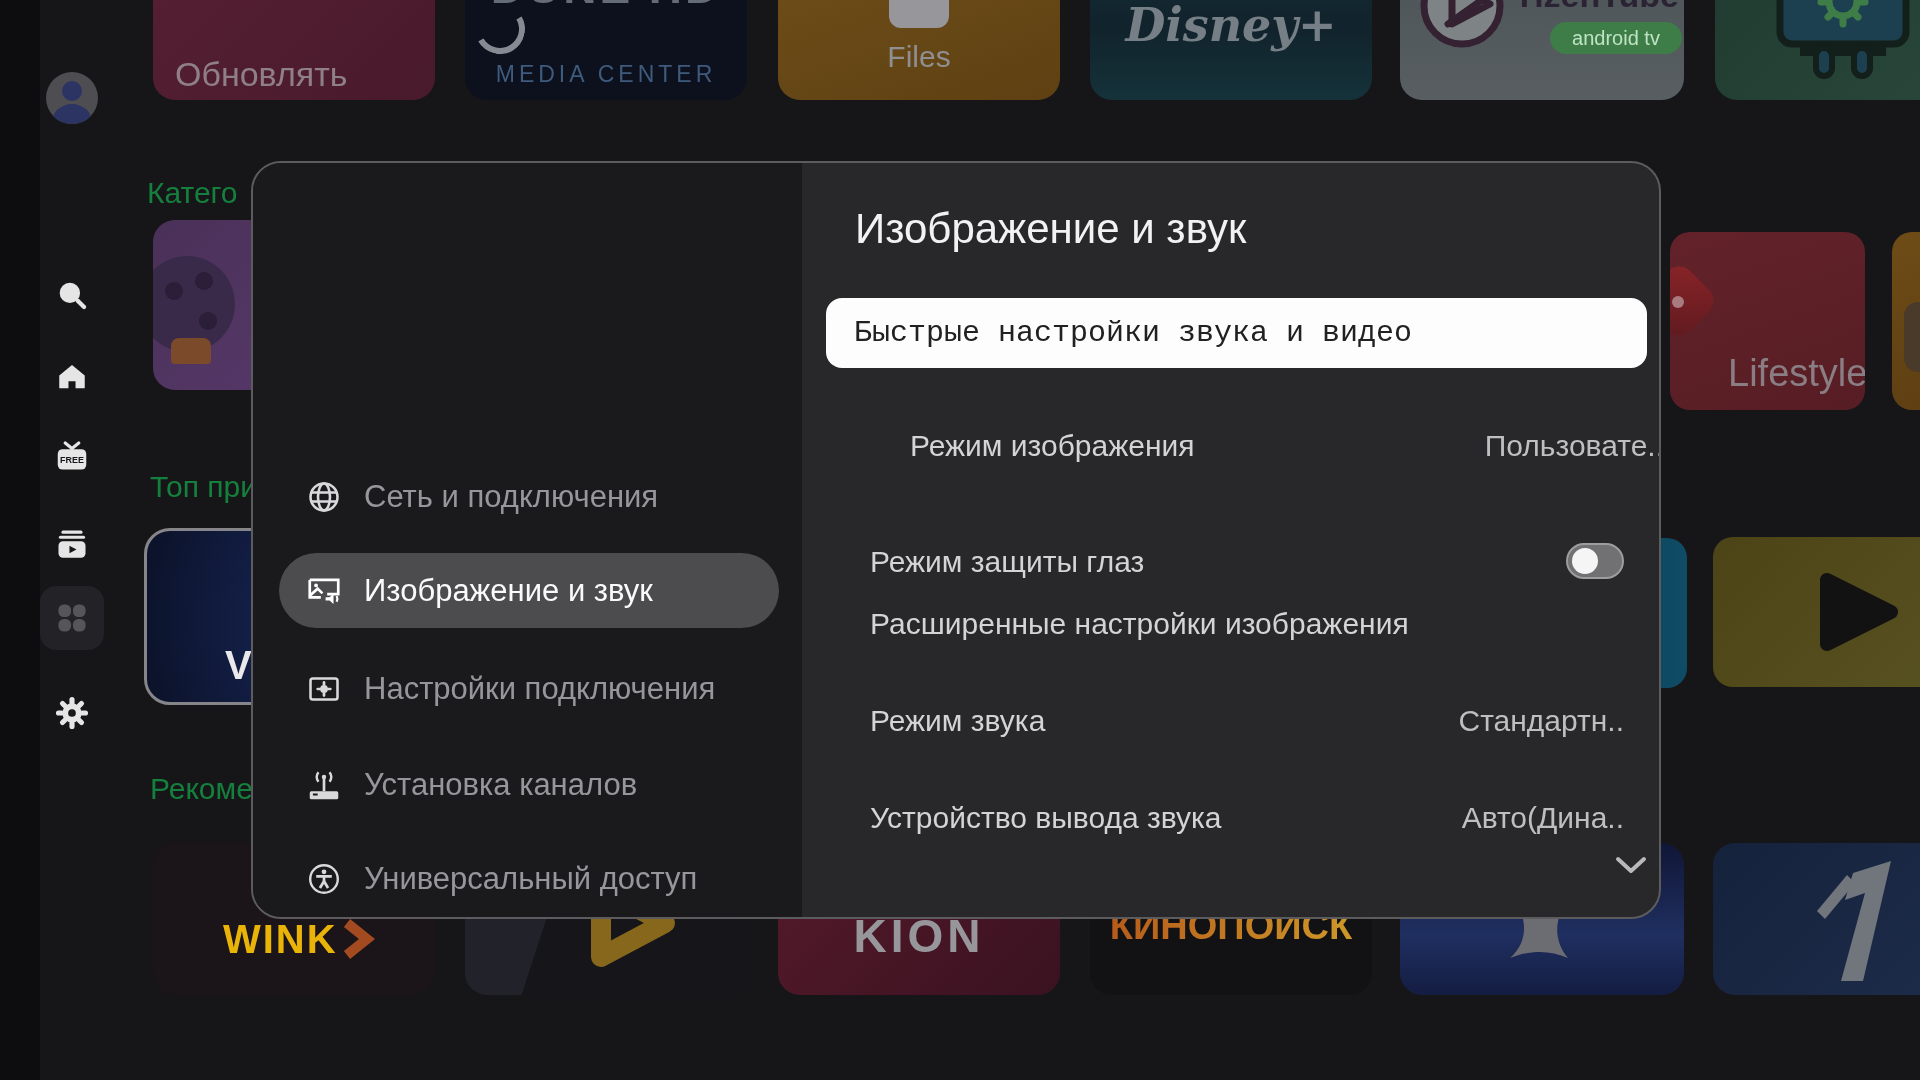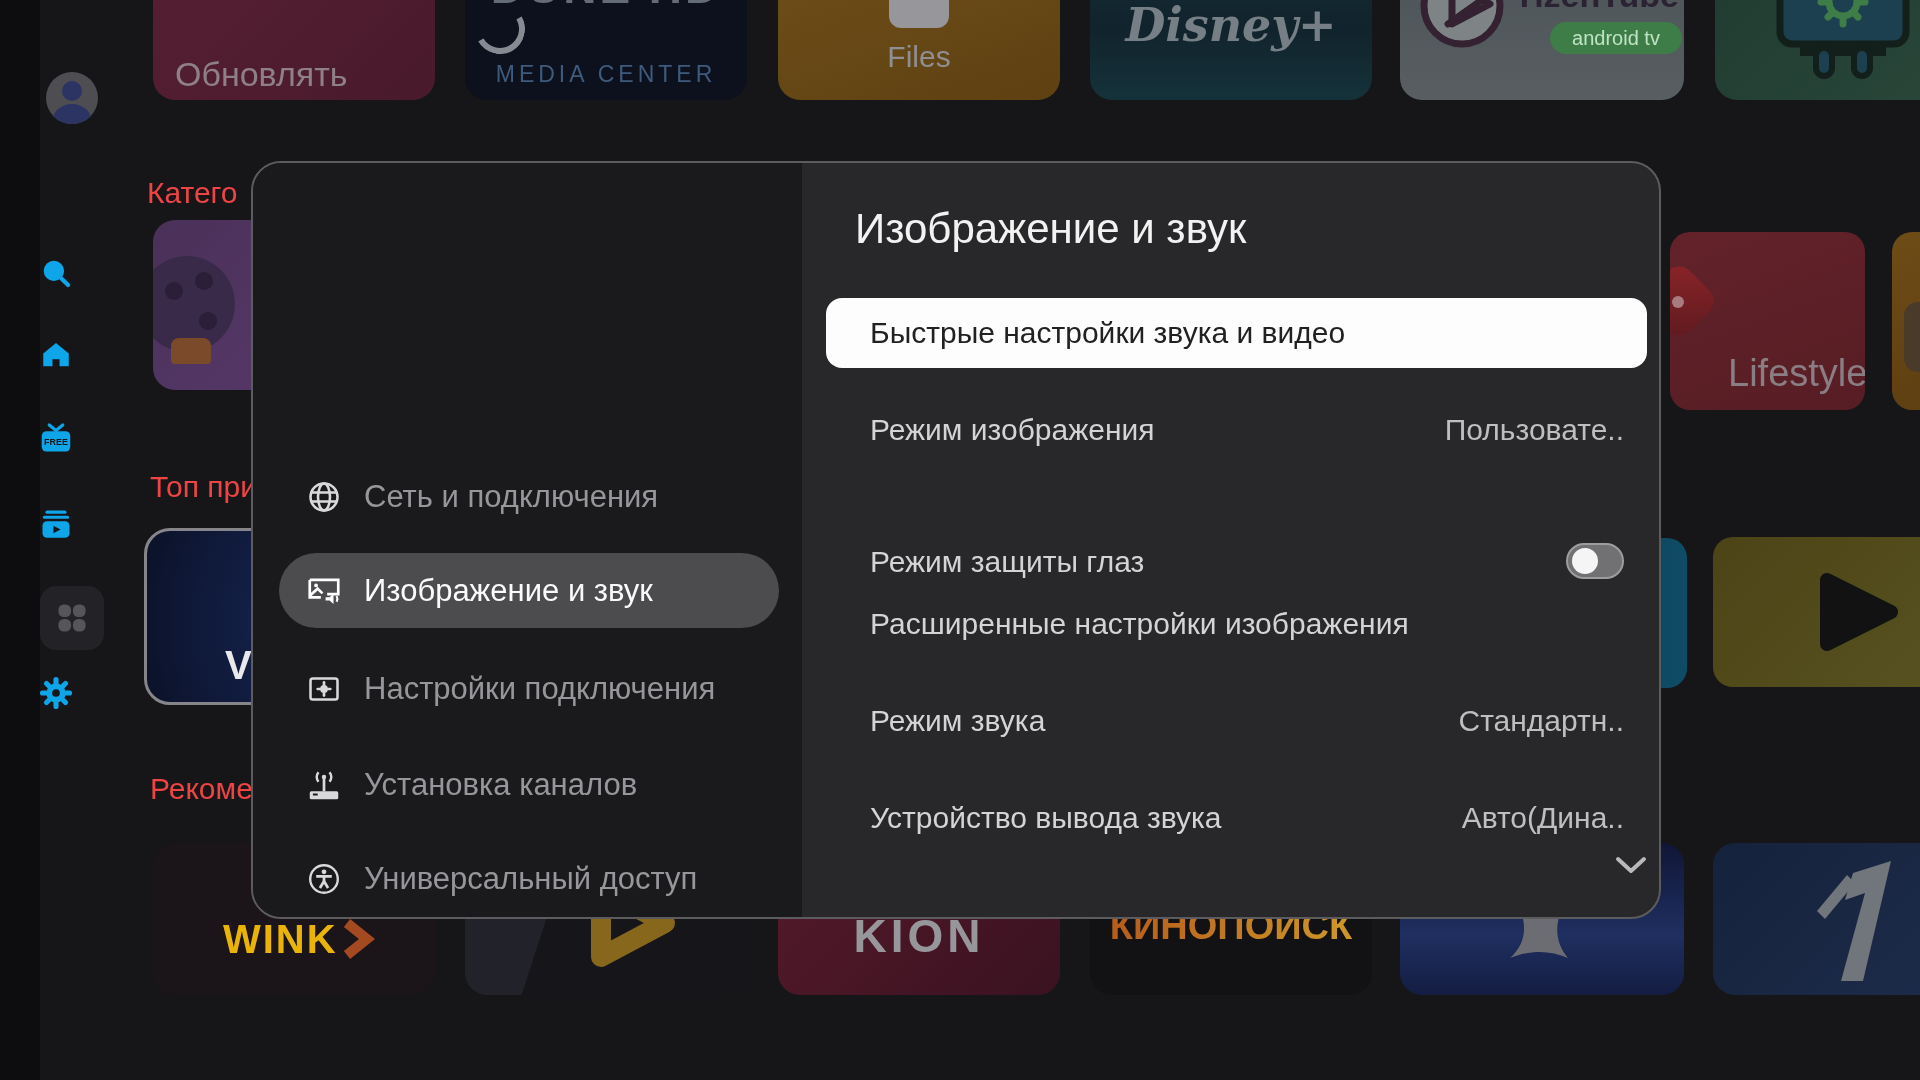--- a/index.html
+++ b/index.html
@@ -1,38 +1,38 @@
 <!DOCTYPE html>
 <html><head>
 <meta charset="utf-8">
 <style>
   html,body{margin:0;padding:0;background:#000;}
   .stage{position:relative;width:1920px;height:1080px;background:#161619;overflow:hidden;
          font-family:"Liberation Sans",sans-serif;-webkit-font-smoothing:antialiased;}
   .abs{position:absolute;}
   .tile{position:absolute;border-radius:22px;overflow:hidden;}
-  .seclabel{position:absolute;color:#ef4444;font-size:30px;white-space:nowrap;}
+  .seclabel{position:absolute;color:#15803d;font-size:30px;white-space:nowrap;}
   
-  .side-ic{position:absolute;left:28px;width:56px;height:56px;display:flex;align-items:flex-start;justify-content:center;color:#0ea5e9;}
+  .side-ic{position:absolute;left:44px;width:56px;height:56px;display:flex;align-items:flex-end;justify-content:center;color:#e5e5e5;}
   .side-sel{position:absolute;left:40px;width:64px;height:64px;background:#232327;border-radius:16px;
             display:flex;align-items:center;justify-content:center;color:#55555a;}
   
   .dialog{position:absolute;left:251px;top:161px;width:1410px;height:758px;border-radius:30px;
           border:2px solid #5c5c5f;box-sizing:border-box;overflow:hidden;background:#28282a;}
   .dlg-nav{position:absolute;left:0;top:0;width:549px;height:100%;background:#1a1a1c;}
   .nav-item{position:absolute;left:26px;width:500px;height:75px;display:flex;align-items:center;border-radius:38px;
             color:#97979b;font-size:31px;}
   .nav-item .nic{width:44px;height:44px;margin-left:23px;display:flex;align-items:center;justify-content:center;color:#d9d9dc;}
   .nav-item .nlb{margin-left:18px;white-space:nowrap;}
   .nav-item.sel{background:#4c4c4f;color:#fafafa;}
   .nav-item.sel .nic{color:#ffffff;}
   .dlg-title{position:absolute;left:602px;top:42px;font-size:42px;color:#f2f2f2;white-space:nowrap;}
   .primary-btn{position:absolute;left:573px;top:135px;width:821px;height:70px;background:#fdfdfd;border-radius:16px;
                display:flex;align-items:center;color:#212121;font-size:30px;}
-  .primary-btn span{margin-left:44px;white-space:nowrap;}
+  .primary-btn span{margin-left:28px;white-space:nowrap;font-family:Liberation Mono, monospace;}
   .set-row{position:absolute;left:617px;width:754px;height:70px;display:flex;align-items:center;justify-content:space-between;}
   .set-row .rl{color:#d4d4d6;font-size:30px;white-space:nowrap;}
   .set-row .rv{color:#bfbfc2;font-size:30px;white-space:nowrap;}
   .toggle{position:relative;width:58px;height:36px;border-radius:18px;background:#717174;border:2px solid #9d9da0;box-sizing:border-box;}
   .toggle .knob{position:absolute;left:4px;top:3px;width:26px;height:26px;border-radius:50%;background:#f5f5f5;}
   
   .t-label{position:absolute;white-space:nowrap;}
   .kino-grad{background:linear-gradient(90deg,#b4571a,#d09c2a);-webkit-background-clip:text;background-clip:text;color:transparent;}
 </style>
 </head>
@@ -295,21 +295,21 @@
       </span>
       <span class="nlb">Универсальный доступ</span>
     </div>
 
     <div class="dlg-title">Изображение и звук</div>
 
     <div class="primary-btn">
       <span>Быстрые настройки звука и видео</span>
     </div>
 
-    <div class="set-row" style="top:232px;">
+    <div class="set-row" style="top:248px;margin-left:40px;">
       <span class="rl">Режим изображения</span>
       <span class="rv">Пользовате..</span>
     </div>
 
     <div class="set-row" style="top:346px;align-items:flex-end;">
       <span class="rl">Режим защиты глаз</span>
       <span class="toggle">
           <span class="knob"></span>
         </span>
     </div>

